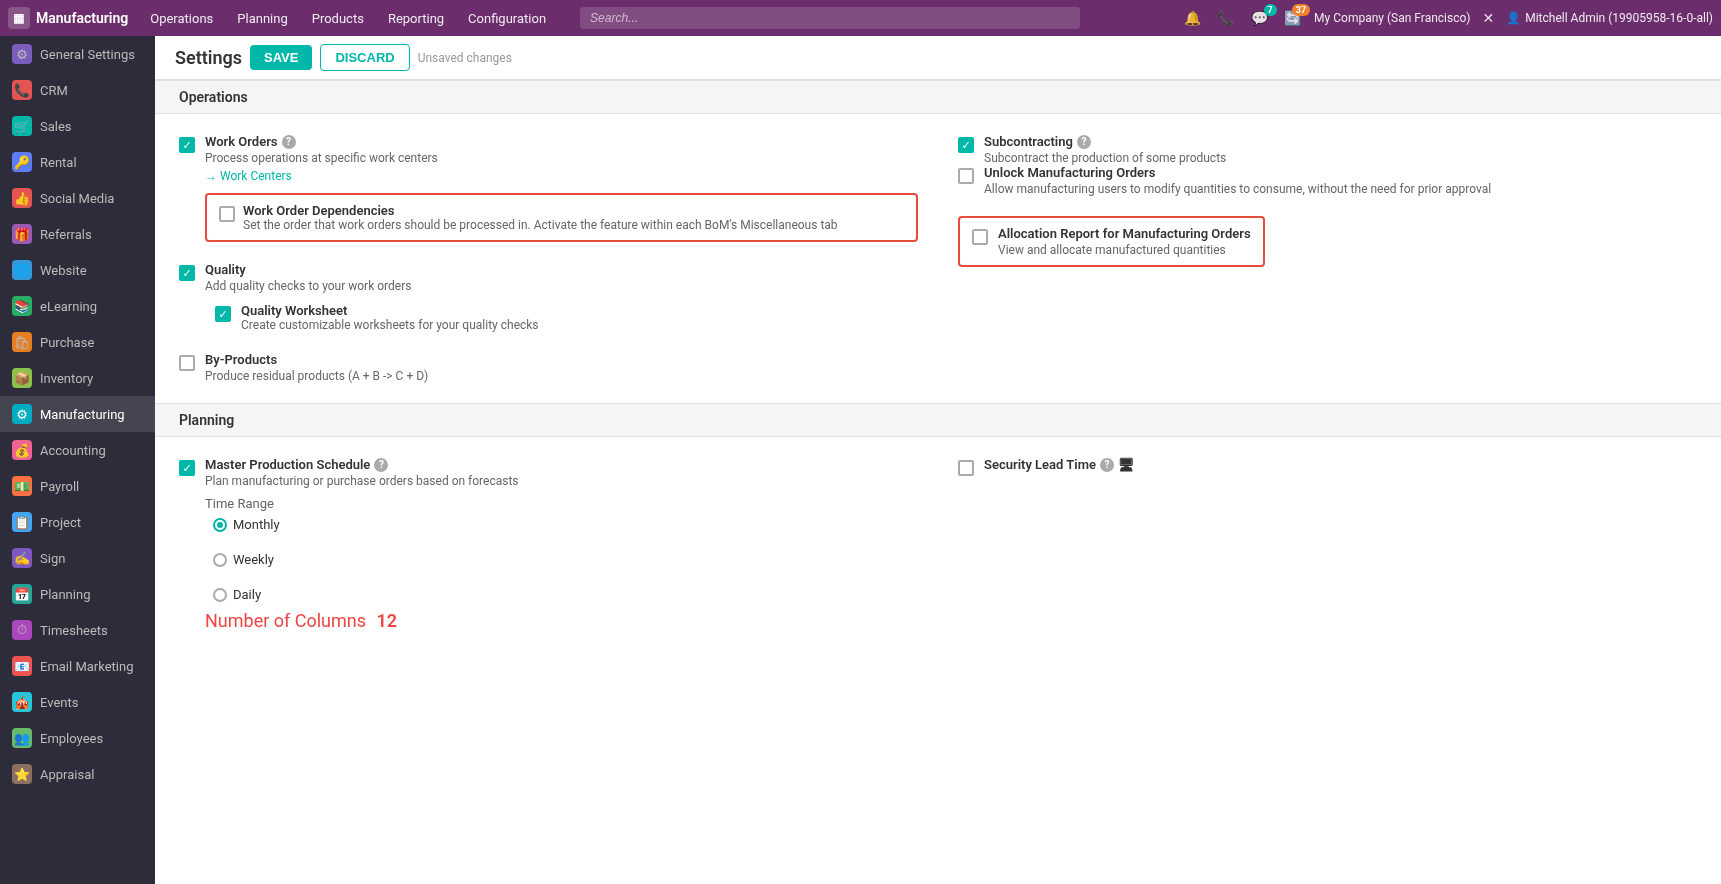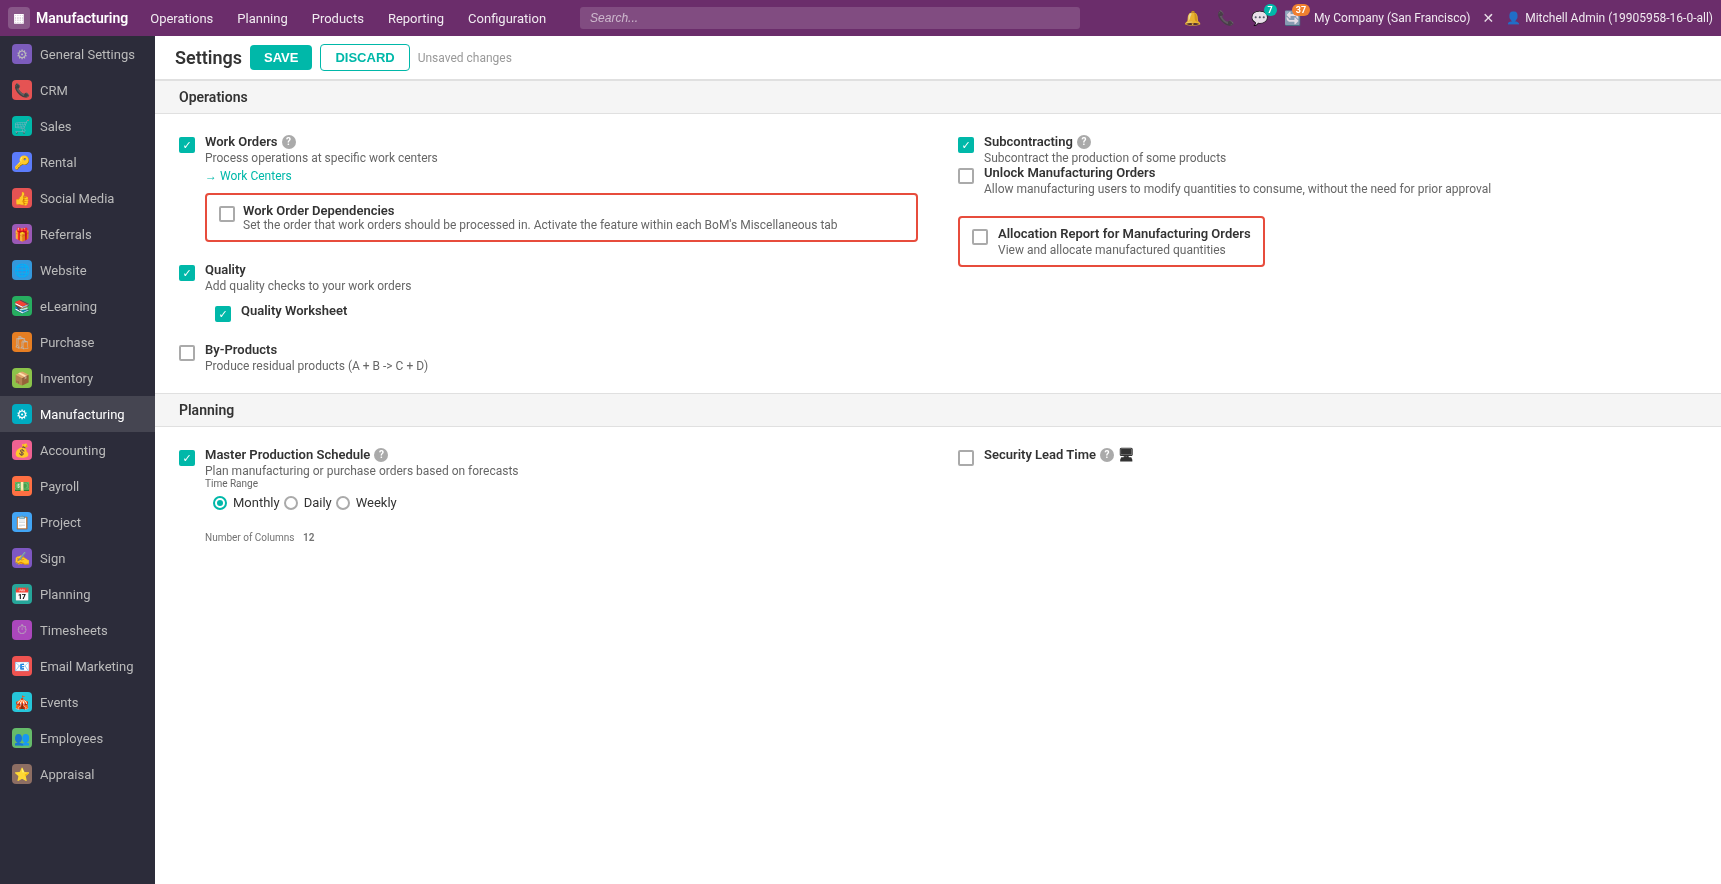--- a/index.html
+++ b/index.html
@@ -305,22 +305,22 @@
       color: #333;
     }
     .quality-sub-desc {
       font-size: 12px;
       color: #666;
     }
 
     
     .radio-group {
       display: flex;
-      flex-direction: row;
-      gap: 4px;
+      flex-direction: column;
+      gap: 20px;
       margin-top: 6px;
       padding-left: 8px;
     }
     .radio-item {
       display: flex;
       align-items: center;
       gap: 6px;
       font-size: 13px;
     }
     .radio-custom {
@@ -334,27 +334,28 @@
     .radio-custom.selected {
       border-color: #00b8a9;
     }
     .radio-custom.selected:after {
       content: '';
       width: 6px; height: 6px;
       background: #00b8a9;
       border-radius: 50%;
     }
     .time-range-label {
-      font-size: 10px;
+      font-size: 13px;
       color: #666;
+      margin-top: 8px;
     }
     .num-columns-row {
-      font-size: 10px;
-      color: #737373;
-      margin-top: 22px;
+      font-size: 18px;
+      color: #ef4444;
+      margin-top: 8px;
     }
     .num-columns-value {
       font-weight: 600;
     }
 
     .help-icon {
       width: 14px; height: 14px;
       border-radius: 50%;
       background: #aaa;
       color: white;
@@ -544,20 +545,21 @@
                 <span>Quality</span>
               </div>
               <div class="setting-desc">Add quality checks to your work orders</div>
 
               <div class="quality-sub">
                 <div class="checkbox-container">
                   <div class="checkbox-custom checked">✓</div>
                 </div>
                 <div class="quality-sub-inner">
                   <div class="quality-sub-title">Quality Worksheet</div>
+                  <div class="quality-sub-desc">Create customizable worksheets for your quality checks</div>
                 </div>
               </div>
             </div>
           </div>
 
           <div class="setting-item" style="margin-top: 20px;">
             <div class="checkbox-container">
               <div class="checkbox-custom"></div>
             </div>
             <div class="setting-item-inner">
@@ -626,25 +628,25 @@
               <div class="time-range-label">
                 <span>Time Range</span>
               </div>
               <div class="radio-group">
                 <div class="radio-item">
                   <div class="radio-custom selected"></div>
                   <span>Monthly</span>
                 </div>
                 <div class="radio-item">
                   <div class="radio-custom"></div>
-                  <span>Daily</span>
+                  <span>Weekly</span>
                 </div>
                 <div class="radio-item">
                   <div class="radio-custom"></div>
-                  <span>Weekly</span>
+                  <span>Daily</span>
                 </div>
               </div>
 
               <div class="num-columns-row">
                 <span>Number of Columns</span>
                 <span class="num-columns-value" style="margin-left:6px;">12</span>
               </div>
             </div>
           </div>
         </div>

